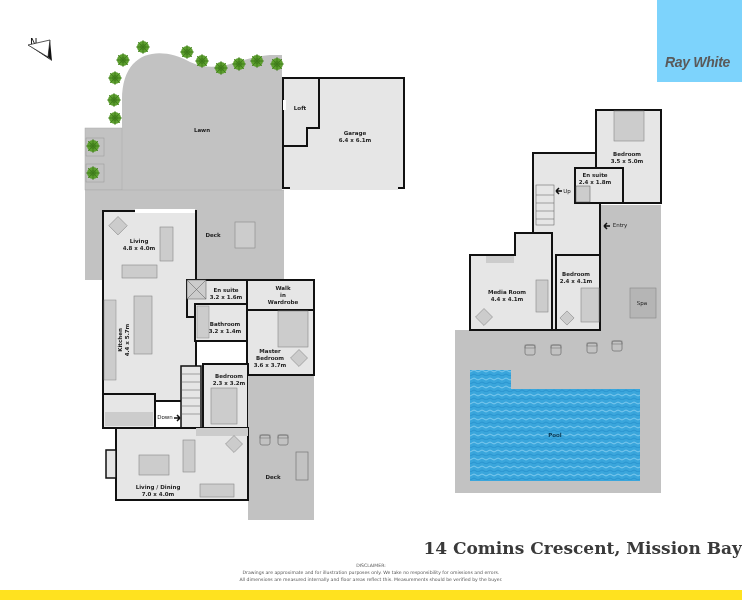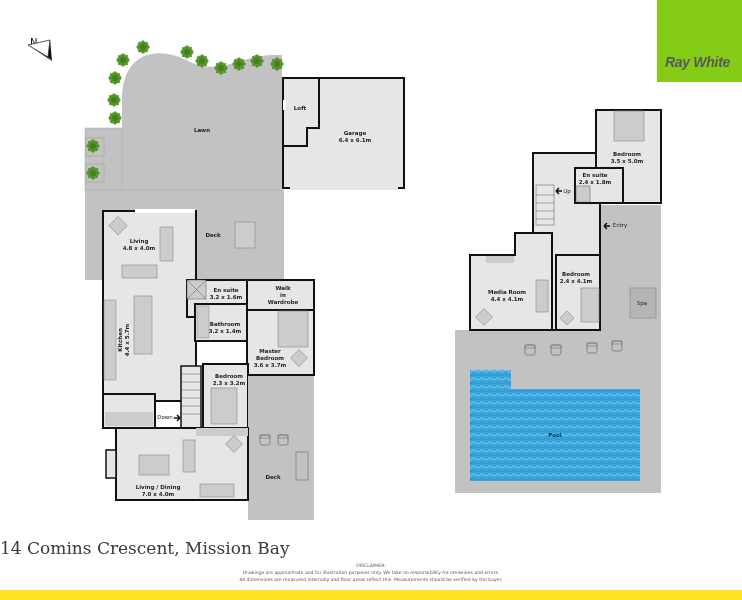--- a/index.html
+++ b/index.html
@@ -1,21 +1,21 @@
 <!DOCTYPE html>
 <html><head>
 <meta charset="utf-8">
 <style>
   html, body { margin:0; padding:0; background:#ffffff; }
   body { width:742px; height:600px; position:relative; overflow:hidden; font-family:"DejaVu Sans", sans-serif; }
   .abs { position:absolute; }
   .lbl { position:absolute; font-size:5.5px; font-weight:bold; color:#222; text-align:center; line-height:1.25; white-space:nowrap; transform:translateX(-50%); }
-  .brand { position:absolute; left:657px; top:0; width:85px; height:82px; background:#84cc16; }
+  .brand { position:absolute; left:657px; top:0; width:85px; height:82px; background:#7dd3fc; }
   .brand span { position:absolute; left:8px; top:54px; font-family:"Liberation Sans", sans-serif; font-style:italic; font-weight:bold; font-size:14px; color:#5a5a5a; letter-spacing:-0.3px; }
-  .title { position:absolute; left:0; width:742px; top:538px; text-align:left; font-family:"DejaVu Serif", serif; font-weight:normal; font-size:17px; color:#3a3a3a; }
+  .title { position:absolute; left:0; width:742px; top:538px; text-align:right; font-family:"DejaVu Serif", serif; font-weight:bold; font-size:17px; color:#3a3a3a; }
   .disc { position:absolute; left:0; width:742px; text-align:center; font-family:"DejaVu Sans", sans-serif; font-size:4.6px; color:#555; line-height:1.3; }
   .bottombar { position:absolute; left:0; top:590px; width:742px; height:10px; background:#ffe21f; }
 </style>
 </head>
 <body>
 
 <div class="brand">
   <span>Ray White</span>
 </div>
 

